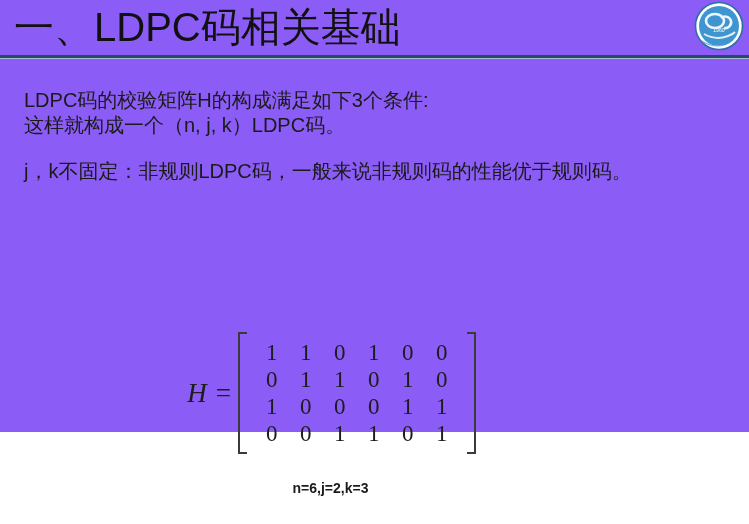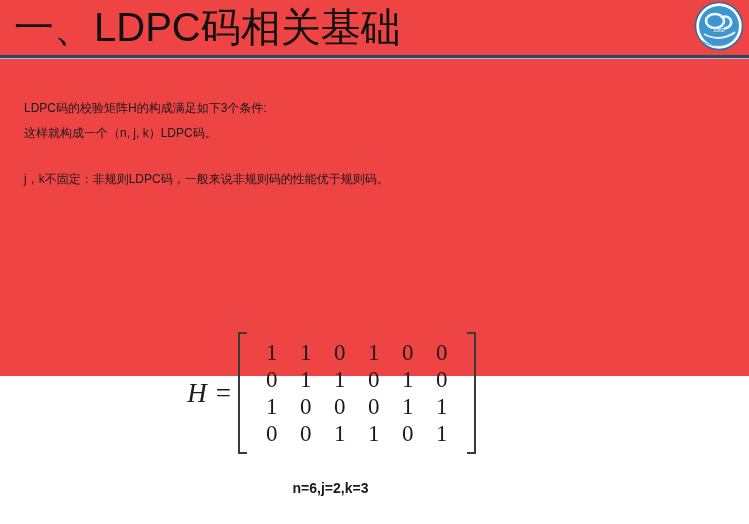--- a/index.html
+++ b/index.html
@@ -13,22 +13,22 @@
     font-family: "Liberation Sans", "DejaVu Sans", sans-serif;
     color: #000000;
     overflow: hidden;
     position: relative;
   }
 
   
   .slide {
     position: relative;
     width: 749px;
-    height: 376px;
-    background: #ef4444;
+    height: 432px;
+    background: #8b5cf6;
   }
 
   
   .title-band {
     position: absolute;
     left: 0;
     top: 0;
     width: 749px;
     height: 58px;
   }
@@ -68,23 +68,23 @@
     top: 1px;
     width: 50px;
     height: 50px;
   }
   .logo svg { display: block; }
 
   
   .body-text {
     position: absolute;
     left: 24px;
-    top: 96px;
+    top: 88px;
     width: 712px;
-    font-size: 12px;
+    font-size: 20px;
     line-height: 24.5px;
     color: #1a1a1a;
     white-space: nowrap;
   }
   .para { margin: 0; }
   .para-line { display: block; }
   .para-gap { height: 22px; }
 
   
   .equation {

